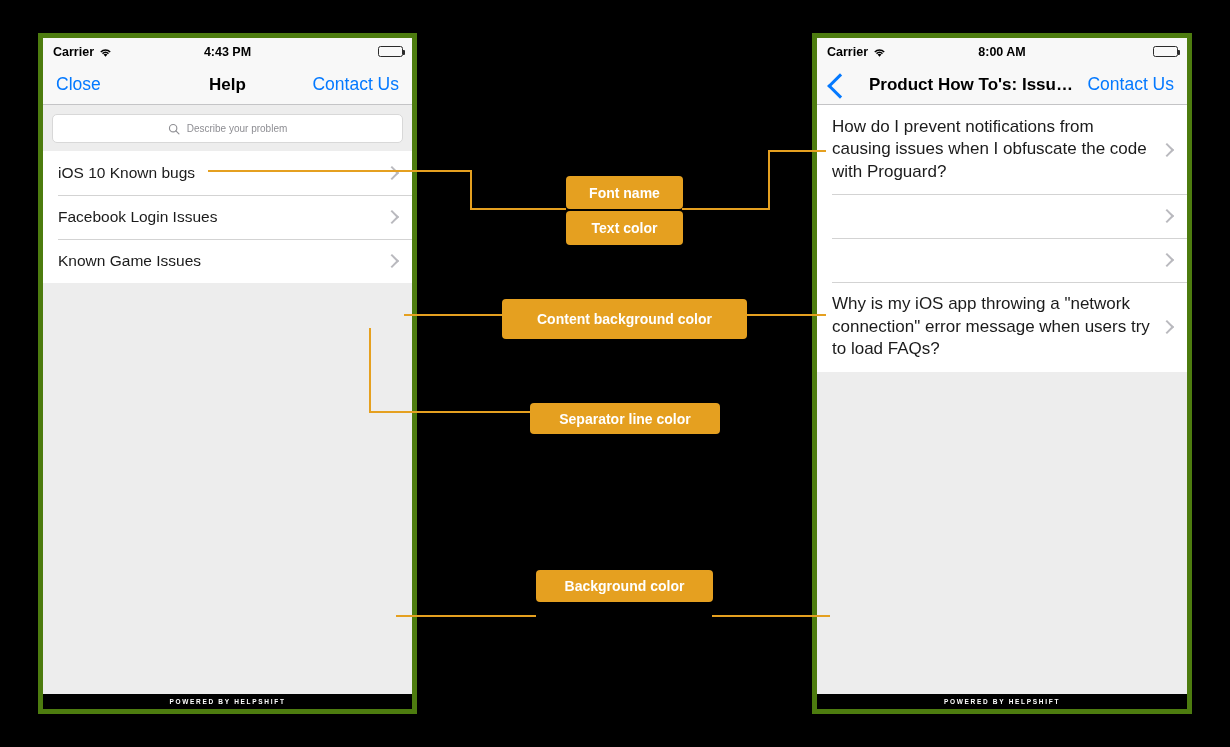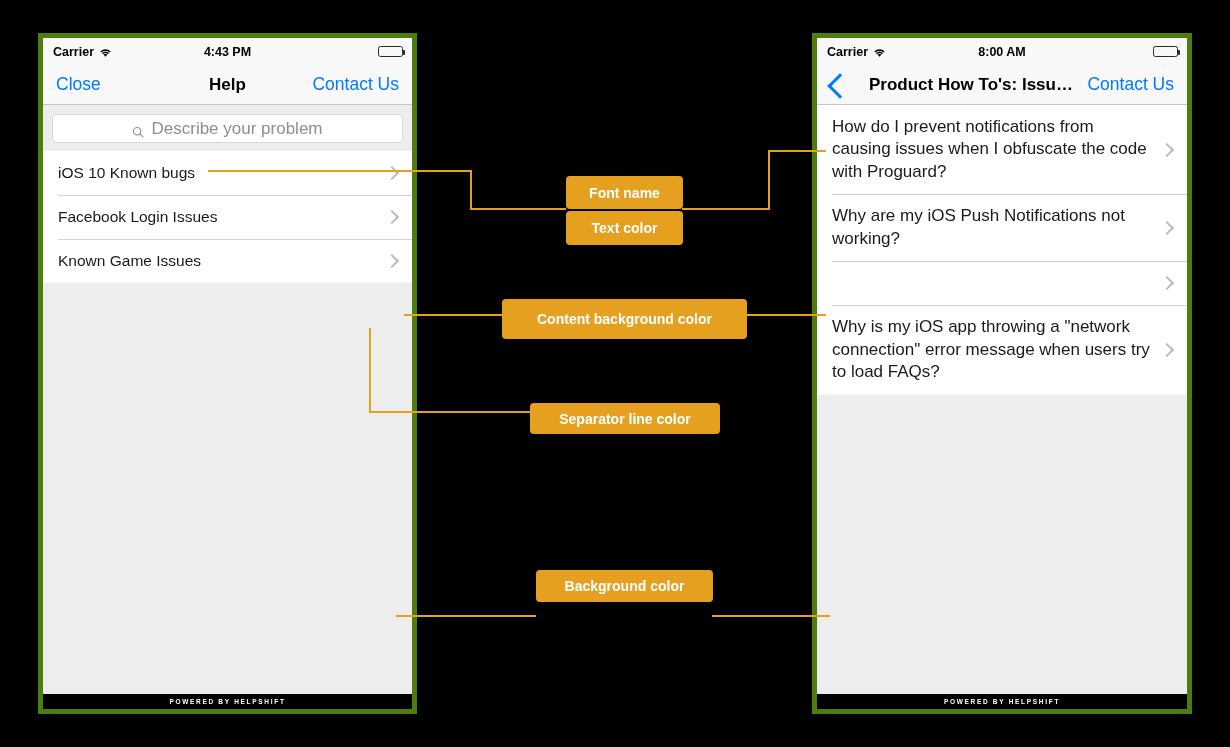--- a/index.html
+++ b/index.html
@@ -53,21 +53,21 @@
     position:absolute;left:14px;width:15px;height:15px;
     border-left:3.4px solid #0479ff;border-bottom:3.4px solid #0479ff;
     transform:rotate(45deg);top:12px;
   }
 
   
   .searchwrap{background:#ededed;padding:9px 9px 8px 9px;flex:0 0 auto;}
   .searchfield{
     height:27px;background:#fff;border:1px solid #d8d8d8;border-radius:5px;
     display:flex;align-items:center;justify-content:center;gap:7px;
-    font-size:17px;color:#8e8e93;
+    font-size:10px;color:#8e8e93;
   }
   .mag{width:12px;height:12px;display:block;}
 
   
   .list{background:#fff;flex:0 0 auto;}
   .row{
     position:relative;background:#fff;display:flex;align-items:center;
     padding:0 34px 0 15px;min-height:44px;box-sizing:border-box;
   }
   .row + .row:before{
@@ -220,21 +220,20 @@
       <div class="nav-title">Product How To's: Issue…</div>
       <div class="nav-right">Contact Us</div>
     </div>
 
     <div class="list">
       <div class="row">
         <span class="label">How do I prevent notifications from causing issues when I obfuscate the code with Proguard?</span>
         <span class="chev"></span>
       </div>
       <div class="row">
-        <span class="label">Why are my iOS Push Notifications not working?</span>
         <span class="chev"></span>
       </div>
       <div class="row">
         <span class="chev"></span>
       </div>
       <div class="row">
         <span class="label">Why is my iOS app throwing a "network connection" error message when users try to load FAQs?</span>
         <span class="chev"></span>
       </div>
     </div>

